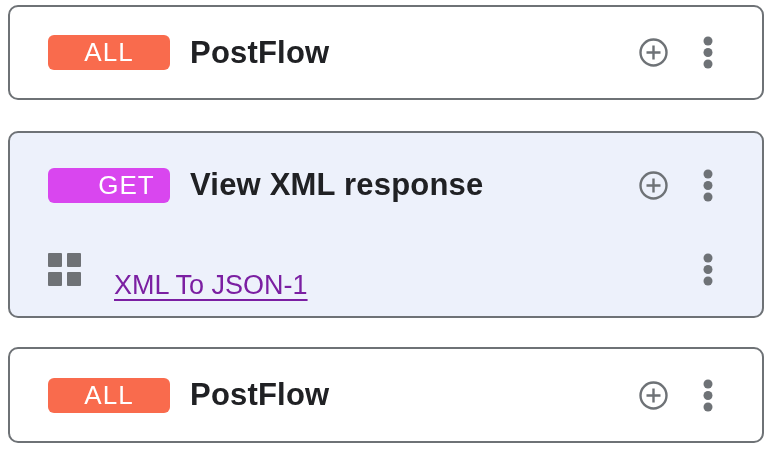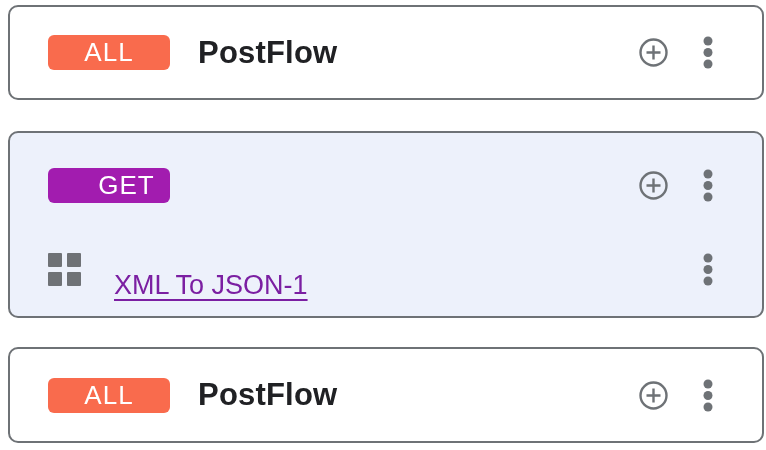--- a/index.html
+++ b/index.html
@@ -16,21 +16,21 @@
   .flow-row { display:flex; align-items:center; height:100%;
               padding-left:38px; padding-right:49px; }
   .card-condflow .flow-row { position:absolute; left:0; right:0; height:48px; }
   .card-condflow .row-main   { top:28px; }
   .card-condflow .row-policy { top:112px; }
 
   .badge { display:flex; align-items:center; justify-content:center;
            width:122px; height:35px; border-radius:6px; flex:none;
            color:#ffffff; font-size:26px; font-weight:400; letter-spacing:1px; }
 
-  .flow-title { margin-left:28px; font-size:31px; font-weight:700;
+  .flow-title { margin-left:20px; font-size:31px; font-weight:700;
                 color:#202124; letter-spacing:0.2px; white-space:nowrap; }
 
   .spacer { flex:1; }
 
   .icon-btn { background:none; border:none; padding:0; cursor:pointer;
               display:flex; align-items:center; justify-content:center;
               color:#6E7276; flex:none; }
   .kebab-btn { margin-left:34px; }
 
   .grid-icon { display:grid; grid-template-columns:14px 14px;
@@ -62,21 +62,22 @@
           <circle cx="5" cy="5" r="4.5" fill="currentColor"></circle>
           <circle cx="5" cy="16.5" r="4.5" fill="currentColor"></circle>
           <circle cx="5" cy="28" r="4.5" fill="currentColor"></circle>
         </svg>
       </button>
     </div>
   </div>
 
   <div class="card card-condflow" style="background: rgb(237, 241, 251);">
     <div class="flow-row row-main">
-      <span class="badge" style="background: #a21caf; padding-left: 35px;">GET</span>
+      <span class="badge" style="background: #d946ef; padding-left: 35px;">GET</span>
+      <span class="flow-title">View XML response</span>
       <span class="spacer"></span>
       <button class="icon-btn">
         <svg width="31" height="31" viewBox="0 0 31 31">
           <circle cx="15.5" cy="15.5" r="13" fill="none" stroke="currentColor" stroke-width="2.4"></circle>
           <path d="M15.5 8.5v14M8.5 15.5h14" stroke="currentColor" stroke-width="2.4" fill="none"></path>
         </svg>
       </button>
       <button class="icon-btn kebab-btn">
         <svg width="10" height="33" viewBox="0 0 10 33">
           <circle cx="5" cy="5" r="4.5" fill="currentColor"></circle>

